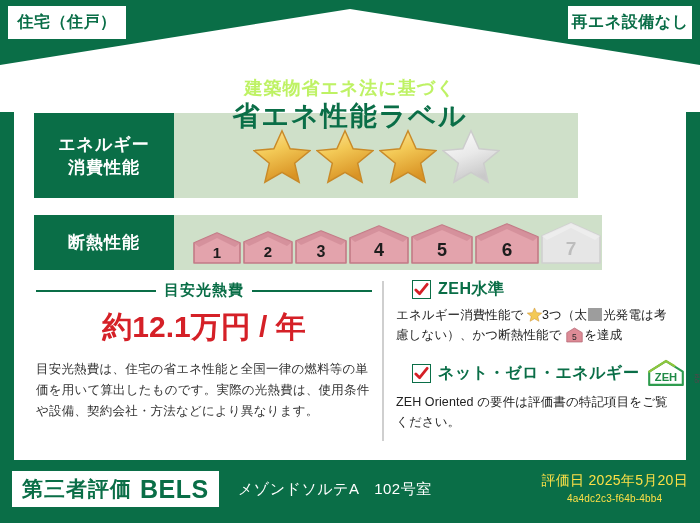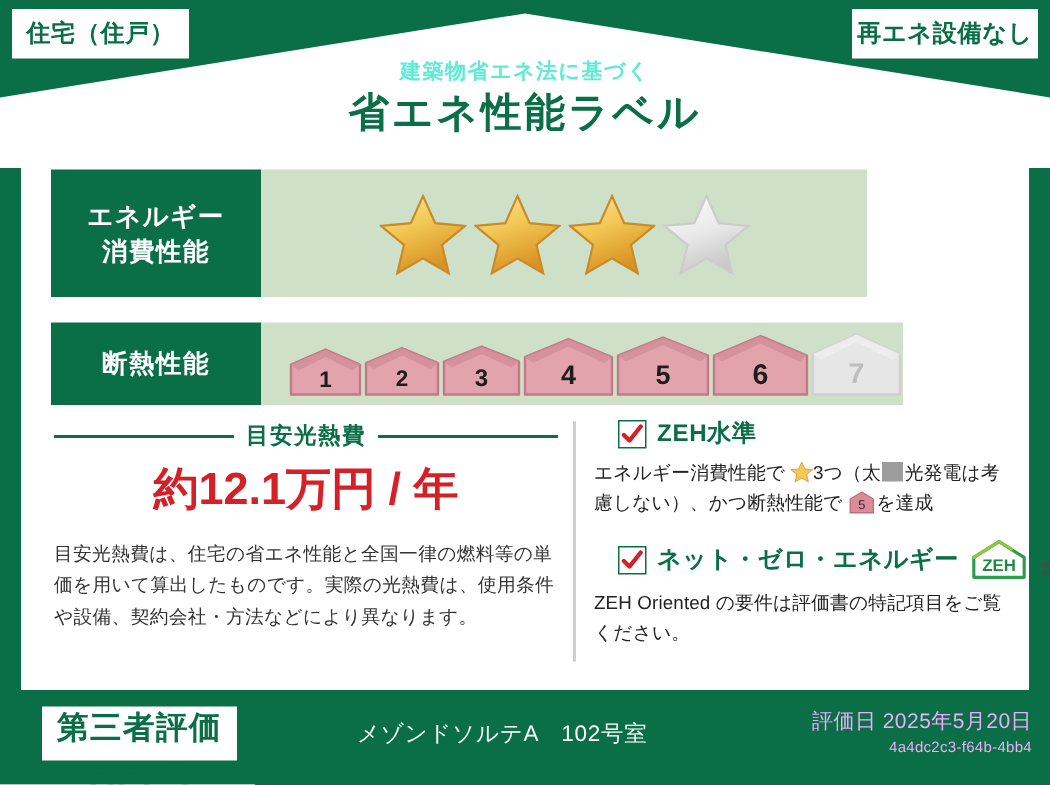--- a/index.html
+++ b/index.html
@@ -25,22 +25,22 @@
   .chevron-white {
     position: absolute; left: 0; top: 0; width: 700px; height: 112px;
     background: #ffffff;
     clip-path: polygon(0% 100%, 0% 58%, 50% 8%, 100% 58%, 100% 100%);
   }
   .title-block {
     position: absolute; left: 0; top: 38px; width: 700px;
     text-align: center; z-index: 6;
   }
   .title-sub {
-    color: #5eead4; font-size: 14px; font-weight: bold;
-    letter-spacing: 1px; line-height: 18px;
+    color: #bef264; font-size: 18px; font-weight: bold;
+    letter-spacing: 1px; line-height: 18px; margin-top: 41px;
   }
   .title-main {
     color: #0a6e47; font-size: 27px; font-weight: bold;
     letter-spacing: 2px; line-height: 34px; margin-top: 2px;
   }
 
   
   .tag {
     position: absolute; z-index: 9;
     background: #ffffff; color: #0a6e47;
@@ -142,34 +142,34 @@
     margin-left: 1px; align-self: flex-end; padding-bottom: 3px;
     font-weight: bold; white-space: nowrap;
   }
 
   
   .footer {
     position: absolute; left: 0; bottom: 0; width: 700px; height: 60px;
     background: #0a6e47;
   }
   .footer-badge {
-    position: absolute; left: 28px; top: 8px;
+    position: absolute; left: 12px; top: 8px;
     height: 36px; background: #ffffff; padding: 0 10px;
-    display: flex; align-items: center; gap: 8px; flex-direction: column;
+    display: flex; align-items: center; gap: 8px;
   }
   .fb-jp { color: #0a6e47; font-size: 21px; font-weight: bold; letter-spacing: 1px; }
   .fb-bels { color: #0a6e47; font-size: 25px; font-weight: bold; letter-spacing: 0.5px; }
   .footer-building {
     position: absolute; left: 238px; top: 8px; height: 36px;
     display: flex; align-items: center;
     color: #ffffff; font-size: 15px; letter-spacing: 0.5px;
   }
   .footer-right {
     position: absolute; right: 12px; top: 8px;
-    text-align: right; color: #f0abfc;
+    text-align: center; color: #fde047;
   }
   .fr-date { font-size: 14px; letter-spacing: 0.3px; line-height: 19px; }
   .fr-id   { font-size: 10px; letter-spacing: 0.2px; line-height: 14px; margin-top: 2px; }
 </style>
 </head>
 <body>
 
 <div id="label">
 
   <div class="top-band">

